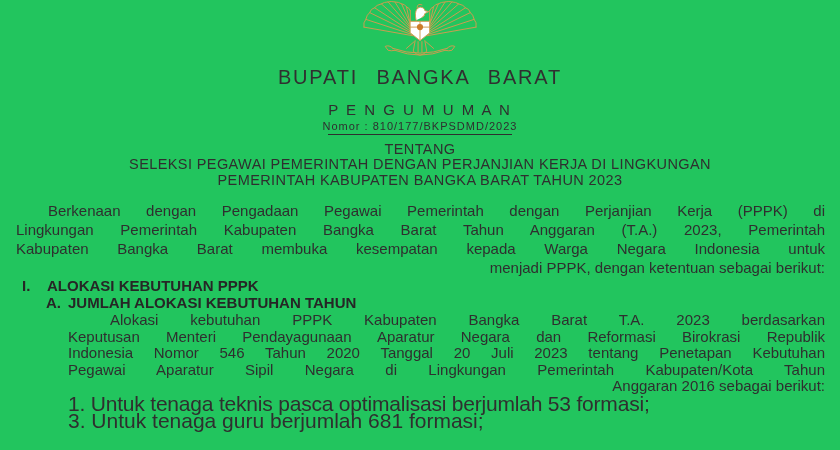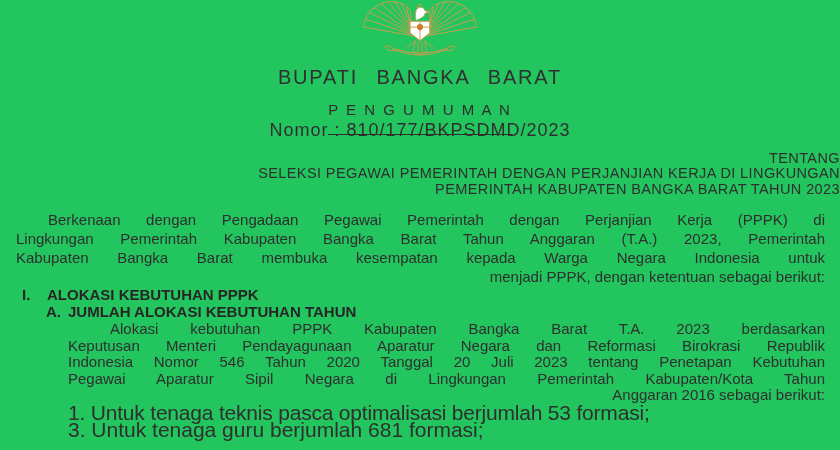--- a/index.html
+++ b/index.html
@@ -13,23 +13,23 @@
     color:#2f2f2f;
   }
   .emblem-wrap { text-align:center; padding-top:1px; height:59px; }
   .authority {
     text-align:center;
     font-size:20px; letter-spacing:1.8px; word-spacing:11px;
     margin-top:7px; color:#303030;
   }
   .doctype { text-align:center; margin-top:12px; font-size:15px; letter-spacing:2px; }
   .doctype .u { border-bottom:1.5px solid #2f2f2f; padding-bottom:16px; }
-  .docnum { text-align:center; font-size:18px; letter-spacing:1px; margin-top:2px; }
-  .tentang { text-align:right; font-size:14.5px; letter-spacing:.4px; margin-top:10px; line-height:15px; }
-  .subject { text-align:right; font-size:14.5px; letter-spacing:.4px; line-height:15.5px; }
+  .docnum { text-align:center; font-size:11px; letter-spacing:1px; margin-top:2px; }
+  .tentang { text-align:center; font-size:14.5px; letter-spacing:.4px; margin-top:10px; line-height:15px; }
+  .subject { text-align:center; font-size:14.5px; letter-spacing:.4px; line-height:15.5px; }
   .opening { margin:13px 15px 0 16px; font-size:15px; line-height:19px; }
   .jline { text-align:justify; text-align-last:justify; }
   .lastline { text-align:right; }
   .indent1 { padding-left:32px; }
   .indent2 { padding-left:42px; }
   .sec-row { display:flex; font-weight:bold; font-size:15px; line-height:16px; margin-top:1px; color:#262626; }
   .sec1 .num { padding-left:22px; width:47px; }
   .secA .num { padding-left:46px; width:68px; }
   .subpara { margin:1px 15px 0 68px; font-size:15px; line-height:16.5px; }
   .alloc-list { margin-left:68px; font-size:21px; line-height:17px; }

